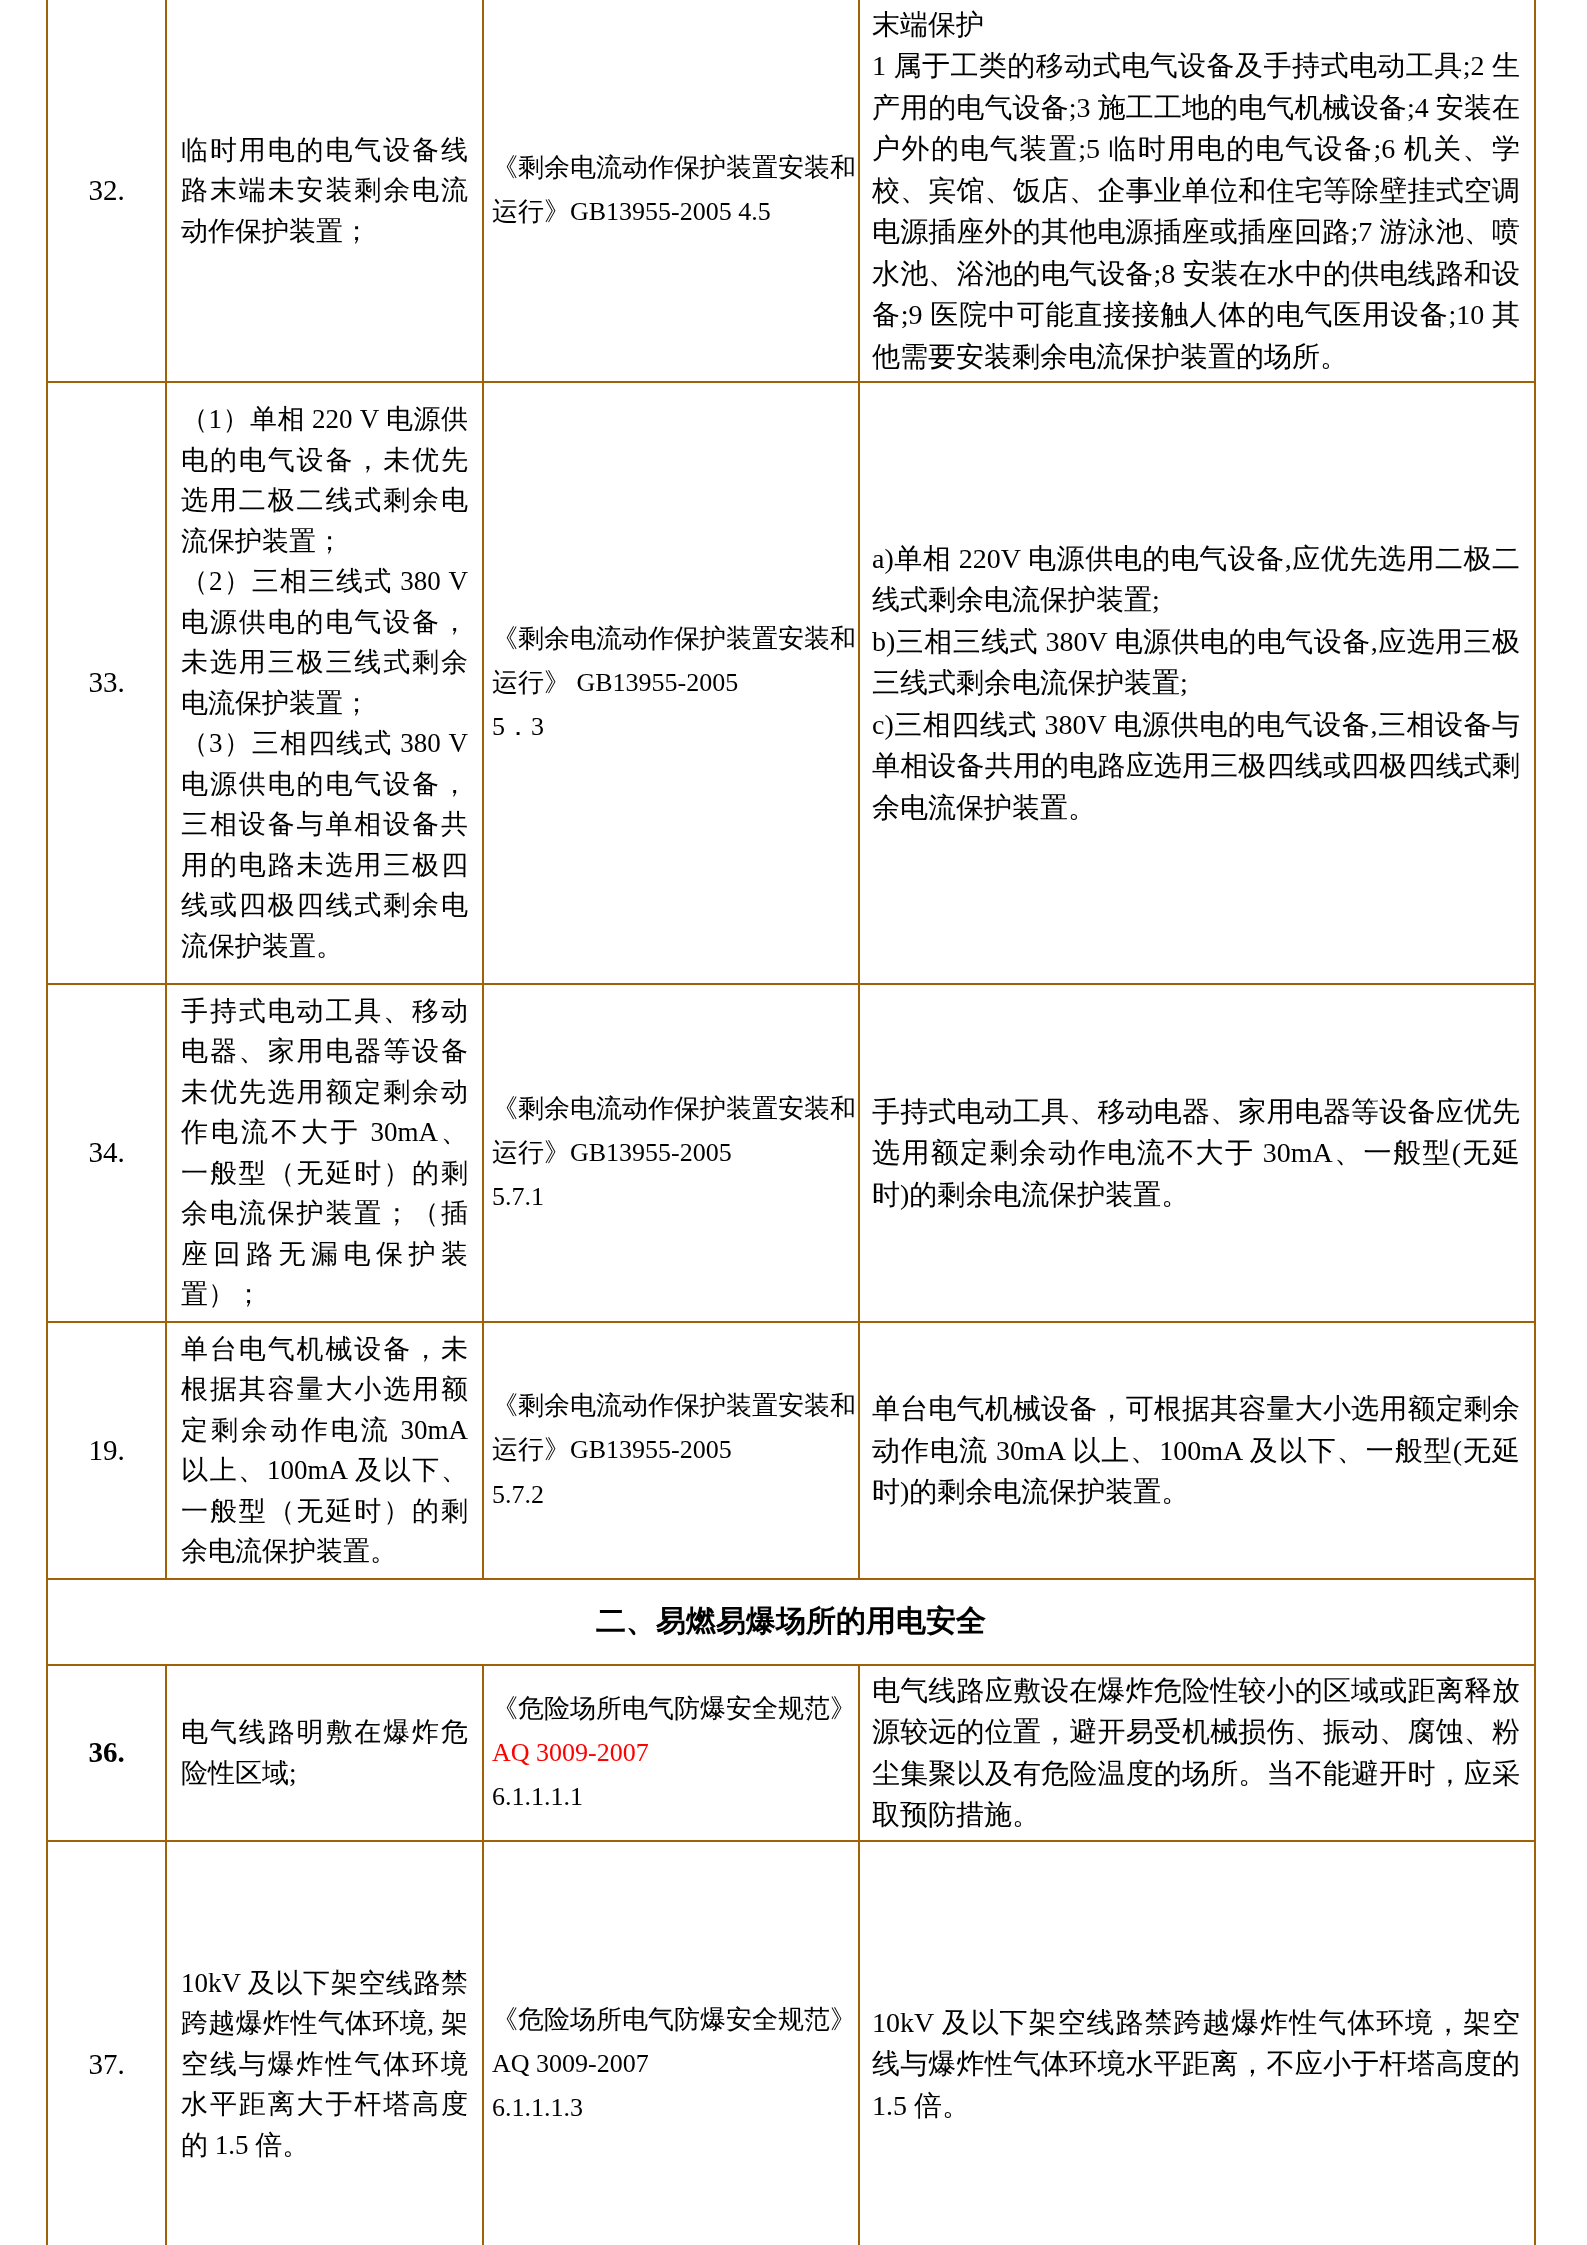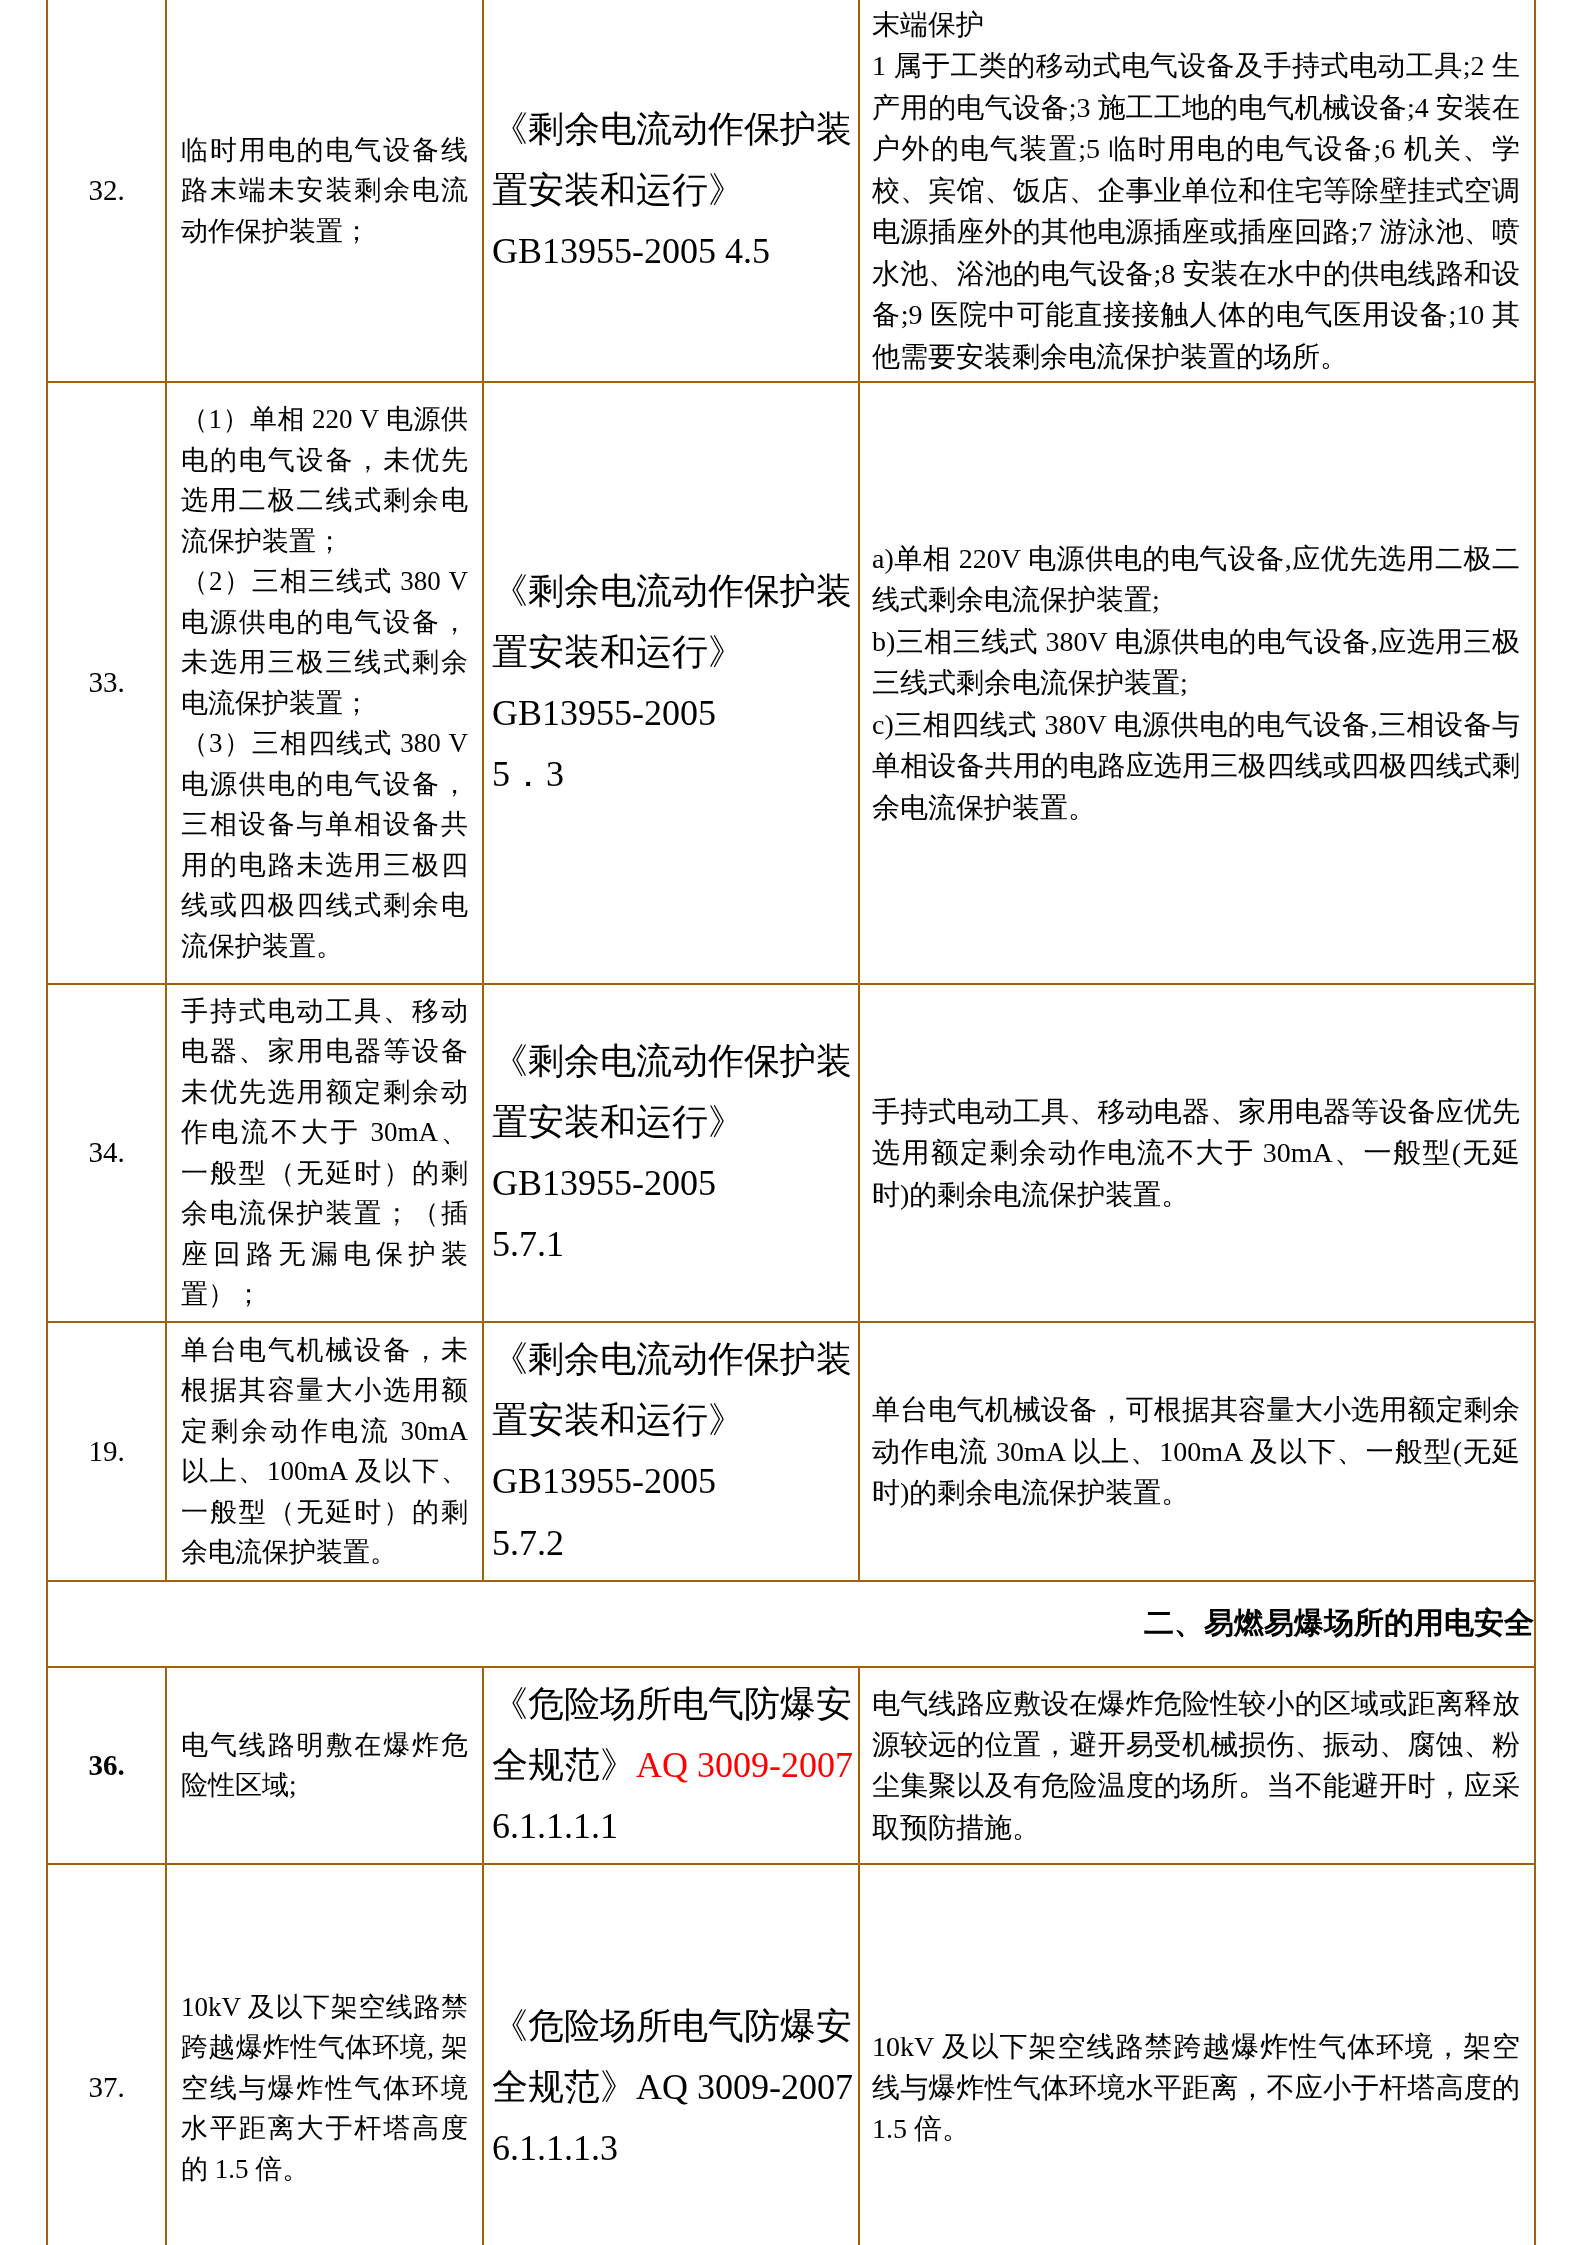--- a/index.html
+++ b/index.html
@@ -15,30 +15,30 @@
   td{border:2px solid #a16207;vertical-align:middle;padding:0;}
   tr:first-child td{border-top:none;}
   .cell-num{
     text-align:center;font-size:29px;
   }
   .cell-problem{
     font-size:27px;line-height:1.5;text-align:justify;
     padding:6px 14px;
   }
   .cell-standard{
-    font-size:36px;line-height:1.7;
+    font-size:26px;line-height:1.7;
     padding:6px 2px 6px 8px;
     border-radius:20px;
   }
   .cell-detail{
     font-size:28px;line-height:1.48;text-align:justify;
     padding:4px 14px 4px 12px;
   }
   .section-cell{
-    text-align:right;font-weight:bold;font-size:30px;
+    text-align:center;font-weight:bold;font-size:30px;
     font-family:"Liberation Serif","DejaVu Serif",serif;
   }
   .line{min-height:1em;}
 </style>
 </head>
 <body>
 
 <table class="reg-table">
   <colgroup>
     <col style="width:119px">

